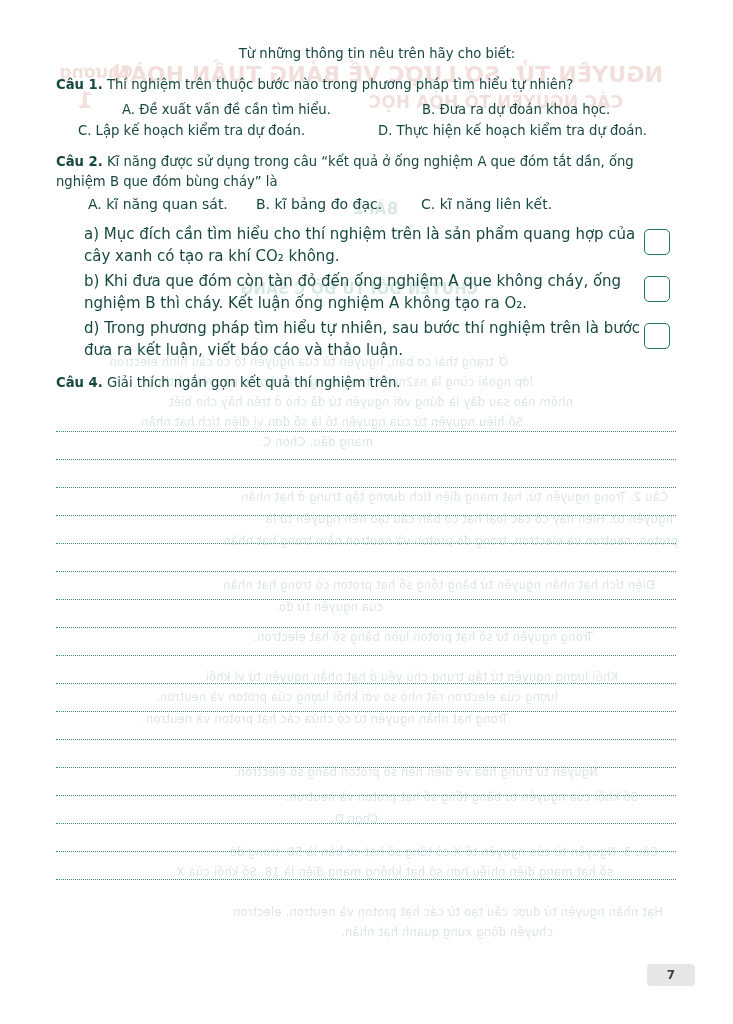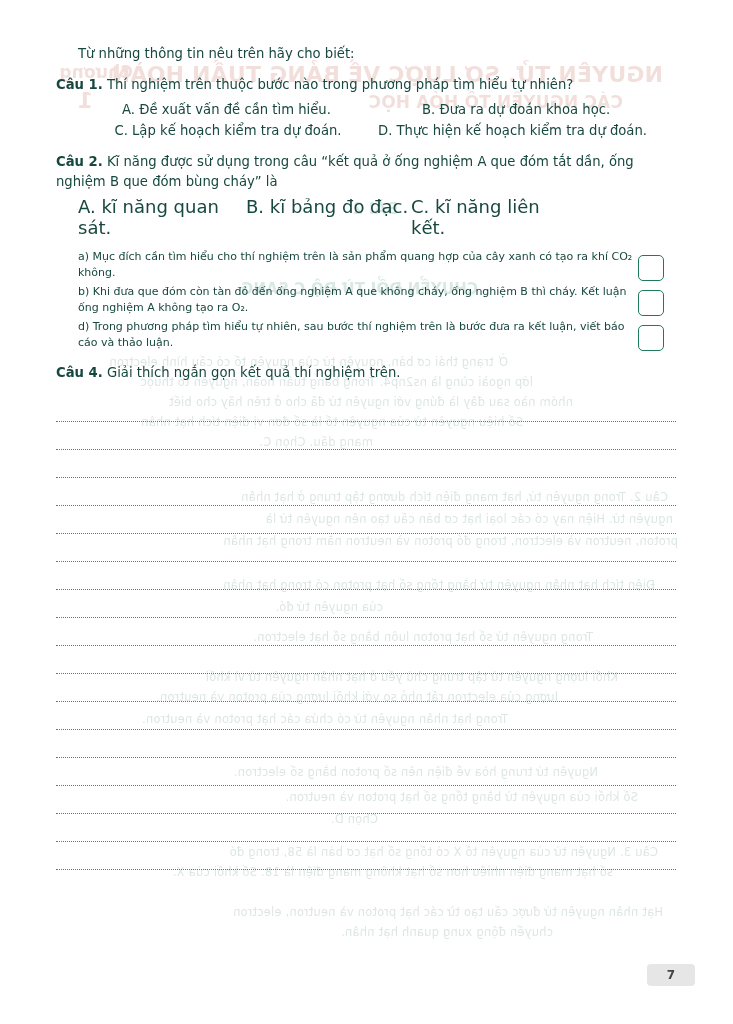--- a/index.html
+++ b/index.html
@@ -58,20 +58,21 @@
     position: absolute;
     left: 56px;
     top: 44px;
     width: 620px;
   }
 
   .lead {
     font-size: 13.2px;
     margin: 0 0 12px 22px;
     line-height: 1.45;
+    text-align: center;
   }
 
   .q {
     margin: 0 0 4px 0;
     font-size: 13.2px;
     line-height: 1.5;
   }
   .q .num {
     font-weight: bold;
   }
@@ -81,37 +82,37 @@
 
   .opts-row {
     display: flex;
     font-size: 13.2px;
     line-height: 1.6;
     margin-left: 22px;
   }
   .opts-row .opt { white-space: nowrap; }
 
   .opt-a1 { width: 300px; margin-left: 44px; }
-  .opt-c1 { width: 300px; text-align: center; }
-
-  .opts-row4 { margin-left: 22px; display: flex; font-size: 18px; }
+  .opt-c1 { width: 300px; }
+
+  .opts-row4 { margin-left: 32px; display: flex; font-size: 14px; }
   .opt4-1 { width: 168px; }
   .opt4-2 { width: 165px; }
   .opt4-3 { width: 146px; }
 
   .tf-list {
     margin-left: 22px;
     position: relative;
     width: 598px;
   }
   .tf-item {
     display: flex;
     align-items: flex-start;
-    justify-content: flex-start;
-    font-size: 11px;
+    justify-content: center;
+    font-size: 15px;
     line-height: 1.5;
     margin-bottom: 2px;
   }
   .tf-text {
     width: 560px;
   }
   .tf-box {
     width: 24px;
     height: 24px;
     border: 1.6px solid #1f7a5c;

